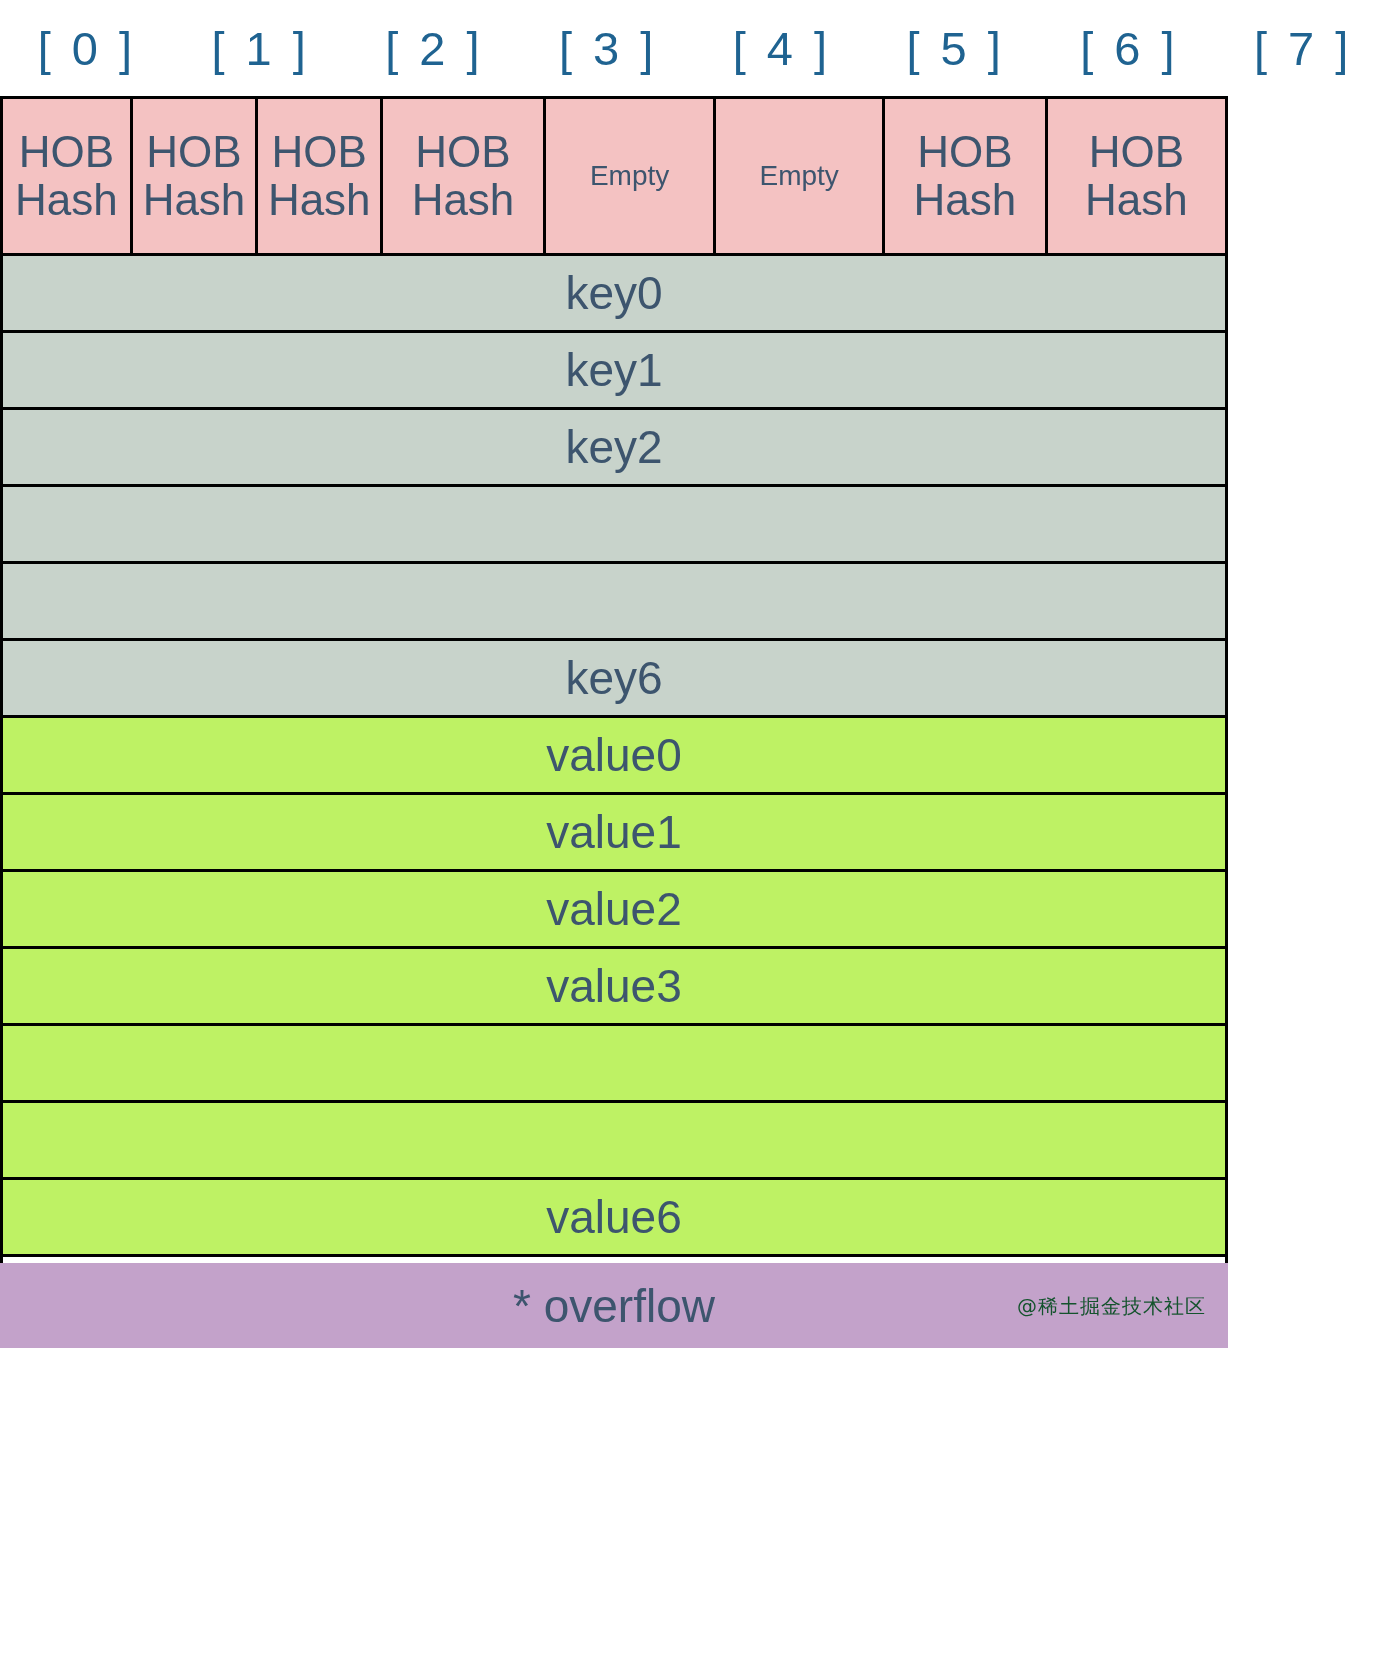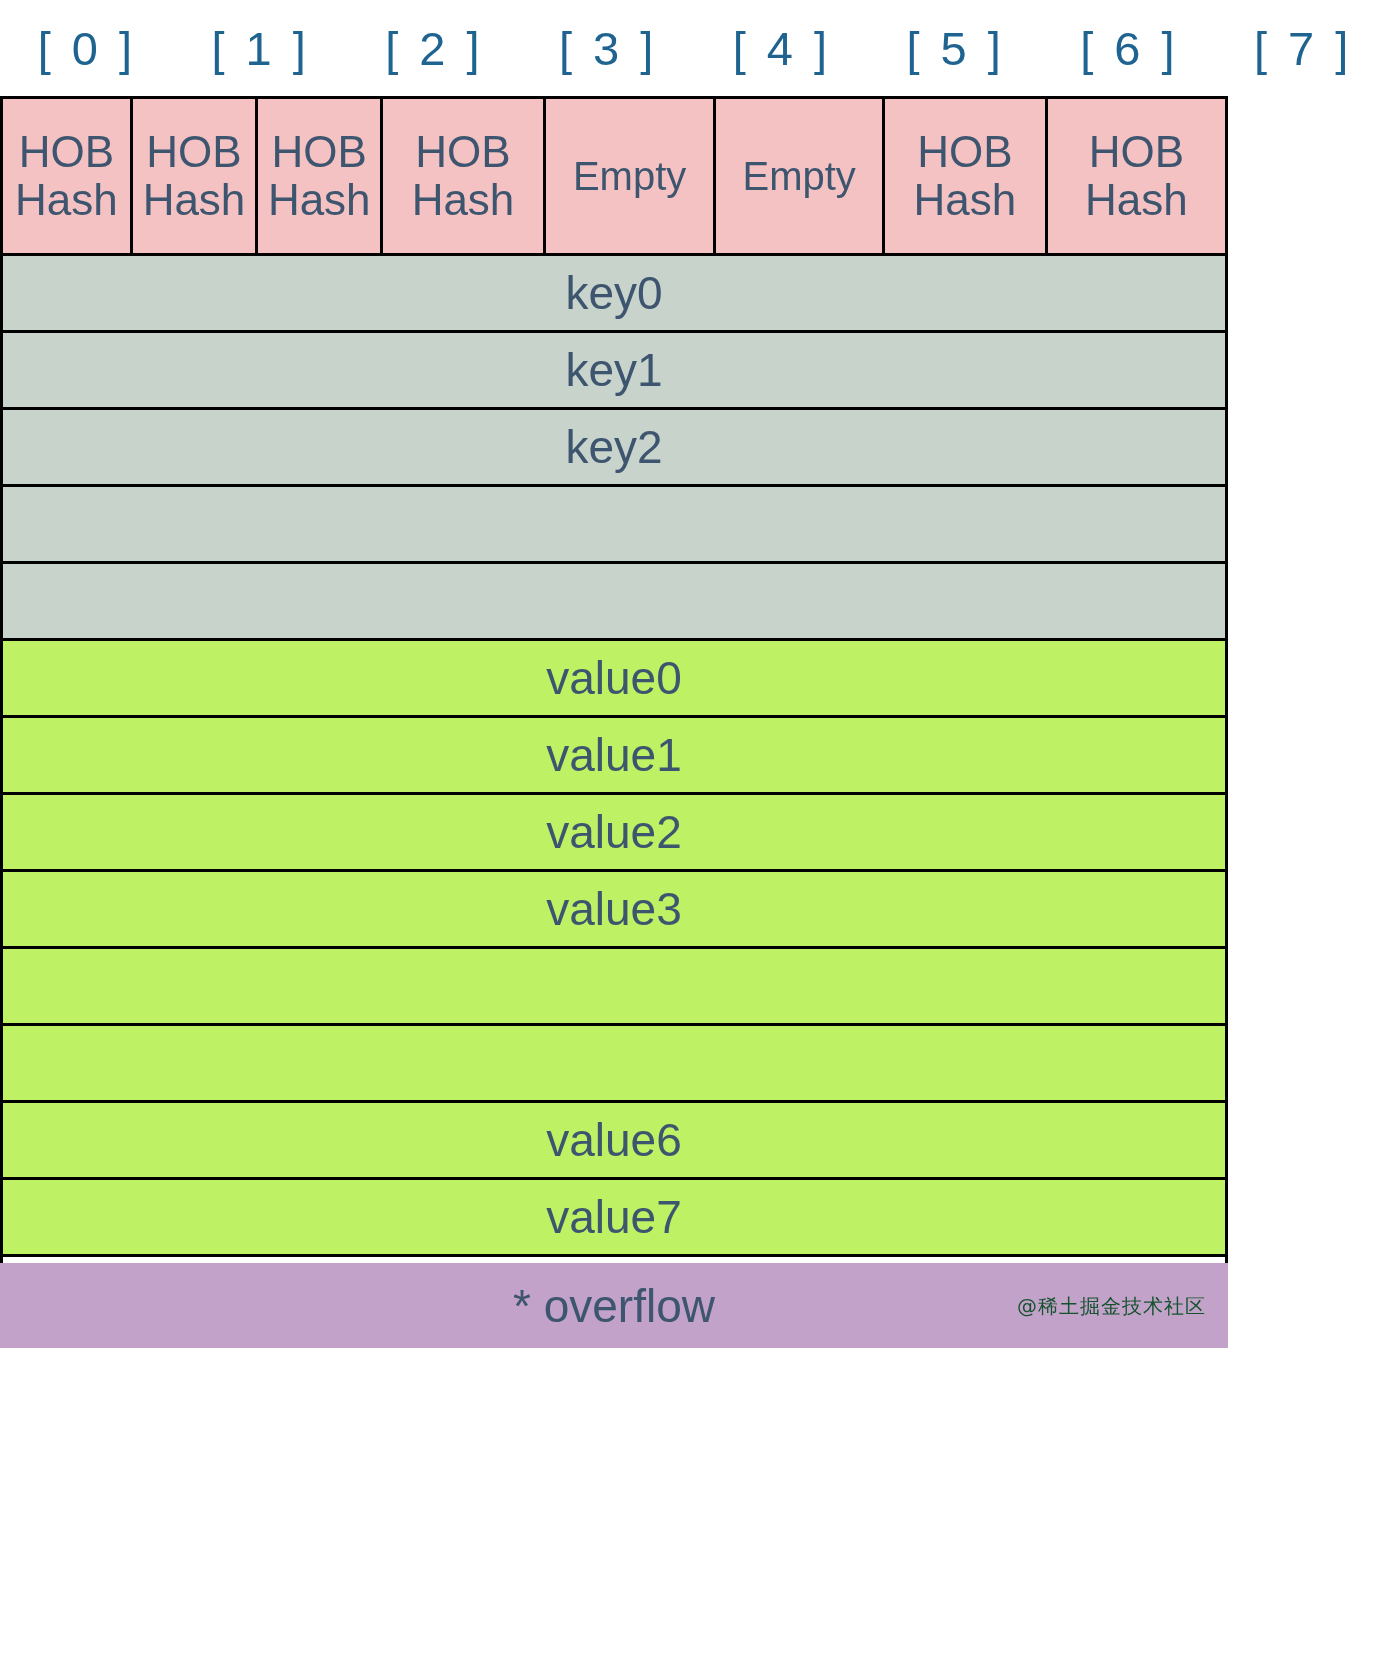--- a/index.html
+++ b/index.html
@@ -71,21 +71,21 @@
     color: #3d556e;
     line-height: 1.1;
     overflow: hidden;
   }
   .hash-cell:last-child { border-right: none; }
   .hash-cell .line {
     font-size: 44px;
     white-space: nowrap;
   }
   .hash-cell.empty .line {
-    font-size: 40px;
+    font-size: 28px;
   }
 
   
   .data-row {
     height: 77px;
     box-sizing: border-box;
     border-bottom: 3px solid #000000;
     display: flex;
     align-items: center;
     justify-content: center;
@@ -182,20 +182,23 @@
     </div>
     <div class="data-row key">
       <span class="cell-text">key2</span>
     </div>
     <div class="data-row key">
       <span class="cell-text"></span>
     </div>
     <div class="data-row key">
       <span class="cell-text"></span>
     </div>
+    <div class="data-row key">
+      <span class="cell-text">key6</span>
+    </div>
 
     <div class="data-row value">
       <span class="cell-text">value0</span>
     </div>
     <div class="data-row value">
       <span class="cell-text">value1</span>
     </div>
     <div class="data-row value">
       <span class="cell-text">value2</span>
     </div>
@@ -203,23 +206,20 @@
       <span class="cell-text">value3</span>
     </div>
     <div class="data-row value">
       <span class="cell-text"></span>
     </div>
     <div class="data-row value">
       <span class="cell-text"></span>
     </div>
     <div class="data-row value">
       <span class="cell-text">value6</span>
-    </div>
-    <div class="data-row value">
-      <span class="cell-text">value7</span>
     </div>
 
     <div class="data-row overflow">
       <span class="cell-text">* overflow</span>
       <span class="watermark">@稀土掘金技术社区</span>
     </div>
 
   </div>
 </div>
 

